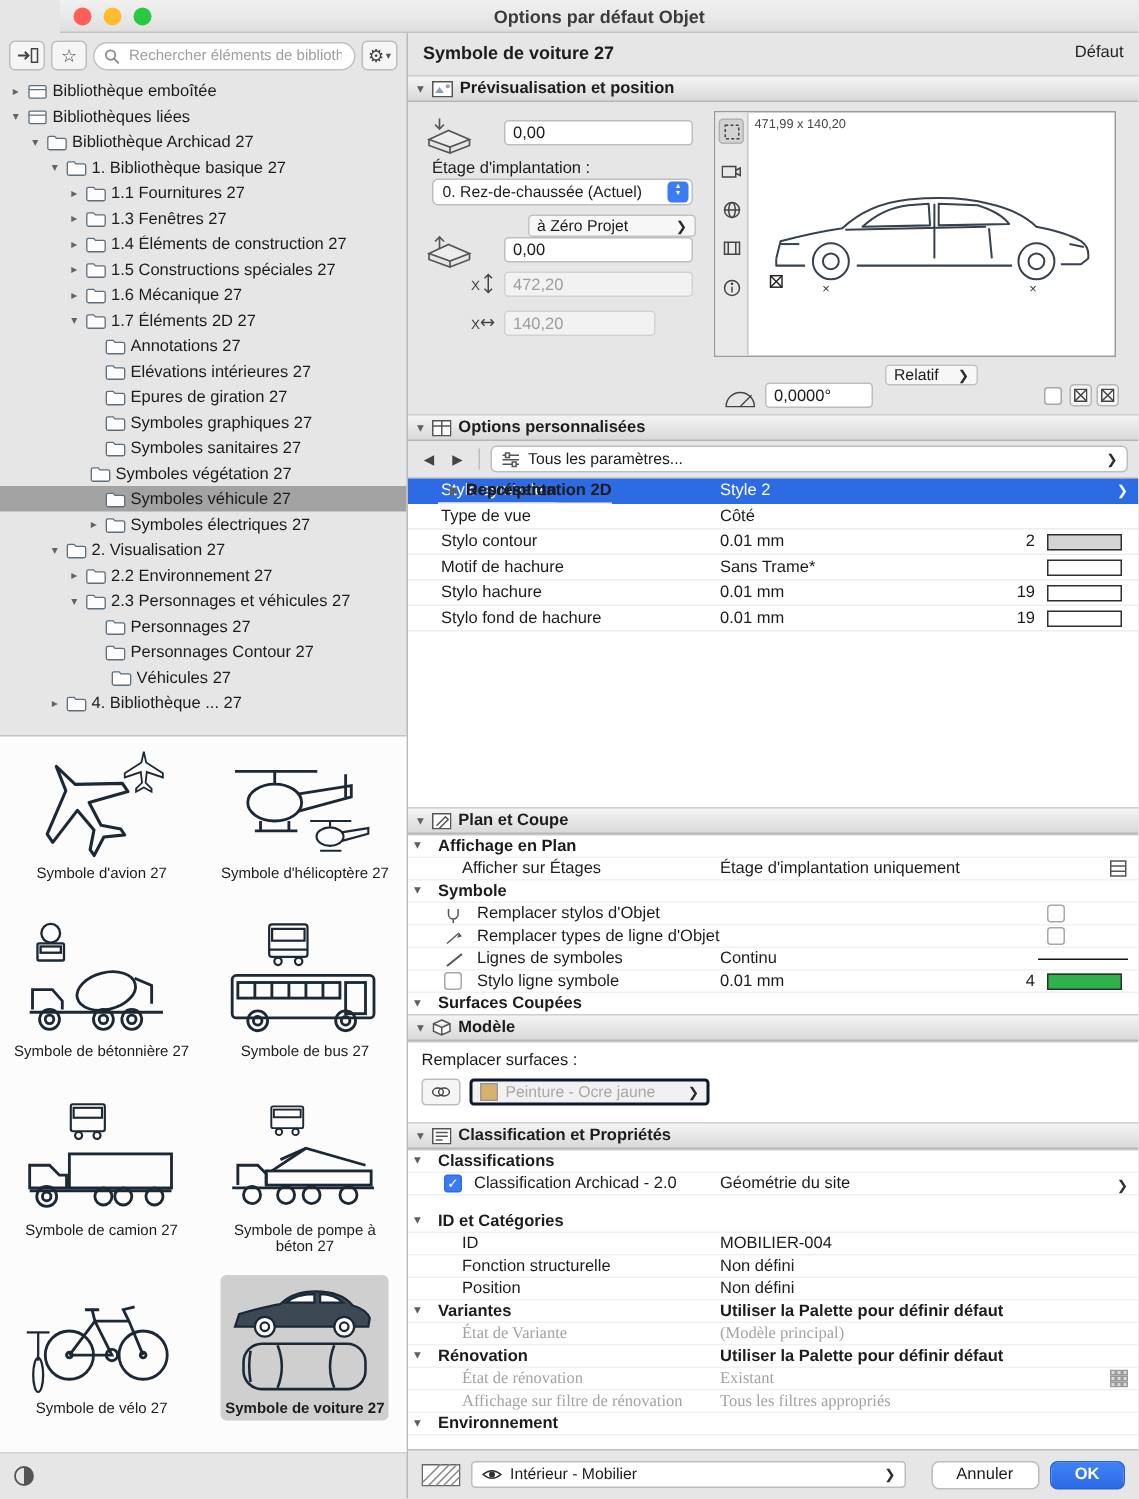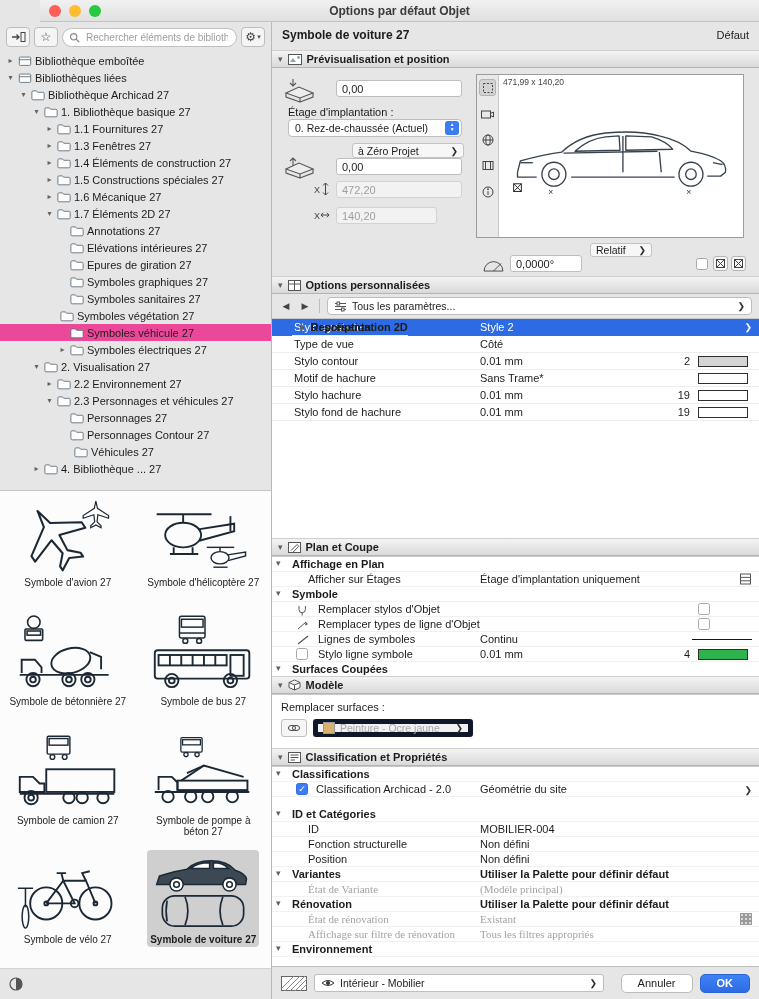--- a/index.html
+++ b/index.html
@@ -15,21 +15,21 @@
   
   .left-panel{position:absolute;top:22px;left:0;width:272px;bottom:0;border-right:1px solid #b9b9b9;background:#e6e6e6;}
   .lib-toolbar{position:absolute;top:0;left:0;right:0;height:30px;display:flex;align-items:center;gap:4px;padding:0 6px;}
   .tb-btn{height:20px;min-width:24px;border:1px solid #bdbdbd;border-radius:4px;background:#f5f5f5;display:flex;align-items:center;justify-content:center;font-size:12px;color:#444;padding:0 3px;gap:1px;}
   .tb-btn .dd{font-size:7px;color:#555;}
   .searchbox{flex:1;height:19px;background:#fff;border:1px solid #c0c0c0;border-radius:10px;display:flex;align-items:center;padding:0 6px;gap:4px;min-width:0;}
   .searchbox input{border:none;outline:none;flex:1;font-size:10px;font-family:inherit;color:#333;background:transparent;min-width:0;}
   .searchbox input::placeholder{color:#9d9d9d;}
   .lib-tree{position:absolute;top:30px;left:0;right:0;height:438px;overflow:hidden;}
   .tree-row{height:17px;display:flex;align-items:center;gap:3px;white-space:nowrap;}
-  .tree-row.selected{background:#ec4899;}
+  .tree-row.selected{background:#a3a3a3;}
   .disc{width:9px;flex:none;font-size:8px;color:#636363;text-align:center;line-height:9px;}
   .t-icon{flex:none;display:flex;align-items:center;}
   .t-label{font-size:11px;overflow:hidden;text-overflow:ellipsis;}
   .lib-thumbs{position:absolute;top:468px;left:0;right:0;height:478px;background:#fcfcfc;border-top:1px solid #c4c4c4;display:grid;grid-template-columns:1fr 1fr;grid-auto-rows:119px;overflow:hidden;}
   .thumb{display:flex;align-items:flex-start;justify-content:center;padding-top:2px;}
   .thumb-inner{display:flex;flex-direction:column;align-items:center;border-radius:4px;padding:2px 3px;max-width:126px;}
   .thumb.selected .thumb-inner{background:#cfcfcf;}
   .thumb.selected .thumb-cap{font-weight:bold;}
   .thumb-img{width:104px;height:82px;display:flex;align-items:center;justify-content:center;}
   .thumb-cap{font-size:10px;line-height:11px;text-align:center;}
@@ -92,21 +92,21 @@
   .chevR{position:absolute;right:7px;top:1px;font-size:9px;color:#333;}
   .plcheck{position:absolute;top:1px;}
   .pen{position:absolute;left:396px;width:22px;text-align:right;top:0;}
   .swatchR{position:absolute;left:426px;top:2px;width:50px;height:11px;border:1px solid #2e2e2e;}
   .linesample{position:absolute;left:420px;right:7px;top:7px;border-top:1.5px solid #141414;}
   .clspacer{height:10px;}
   
   .model-body{position:absolute;top:672px;left:0;right:0;height:54px;background:#fff;border-top:1px solid #c9c9c9;}
   .model-label{position:absolute;left:9px;top:6px;}
   .lockbtn{position:absolute;left:9px;top:24px;width:26px;height:18px;border:1px solid #bdbdbd;border-radius:3px;background:#f5f5f5;display:flex;align-items:center;justify-content:center;}
-  .surfcombo{position:absolute;left:41px;top:24px;width:160px;height:18px;background:#f1f1f1;border:5px solid #0f172a;border-radius:3px;display:flex;align-items:center;gap:5px;padding:0 5px;}
+  .surfcombo{position:absolute;left:41px;top:24px;width:160px;height:18px;background:#f1f1f1;border:2px solid #0f172a;border-radius:3px;display:flex;align-items:center;gap:5px;padding:0 5px;}
   .surfswatch{width:12px;height:12px;border:1px solid #9a9a9a;flex:none;}
   .surflabel{flex:1;color:#a8a8a8;font-size:10.5px;white-space:nowrap;overflow:hidden;}
   
   .footerbar{position:absolute;top:944px;left:0;right:0;height:33px;border-top:1px solid #bfbfbf;display:flex;align-items:center;padding:0 9px;gap:7px;background:#e6e6e6;}
   .layercombo{width:290px;height:18px;background:#fff;border:1px solid #bdbdbd;border-radius:3px;display:flex;align-items:center;gap:5px;padding:0 6px;}
   .layercombo .combo-label{flex:1;font-size:10.5px;}
   .btn{height:19px;border-radius:5px;border:1px solid #bdbdbd;background:#fff;display:flex;align-items:center;justify-content:center;padding:0 16px;font-size:11px;}
   .btn.primary{background:linear-gradient(#3f82f7,#2d6be4);border-color:#2a63d6;color:#fff;font-weight:bold;}
 </style>
 </head>

